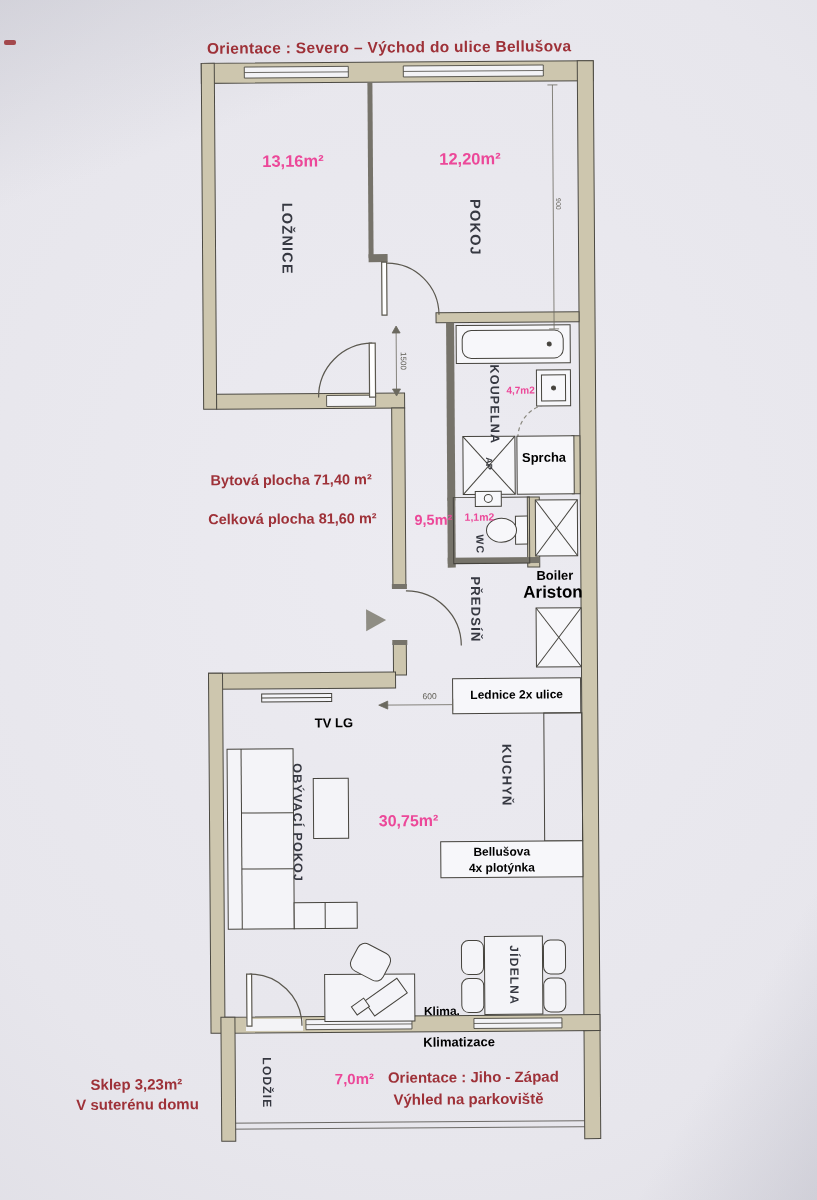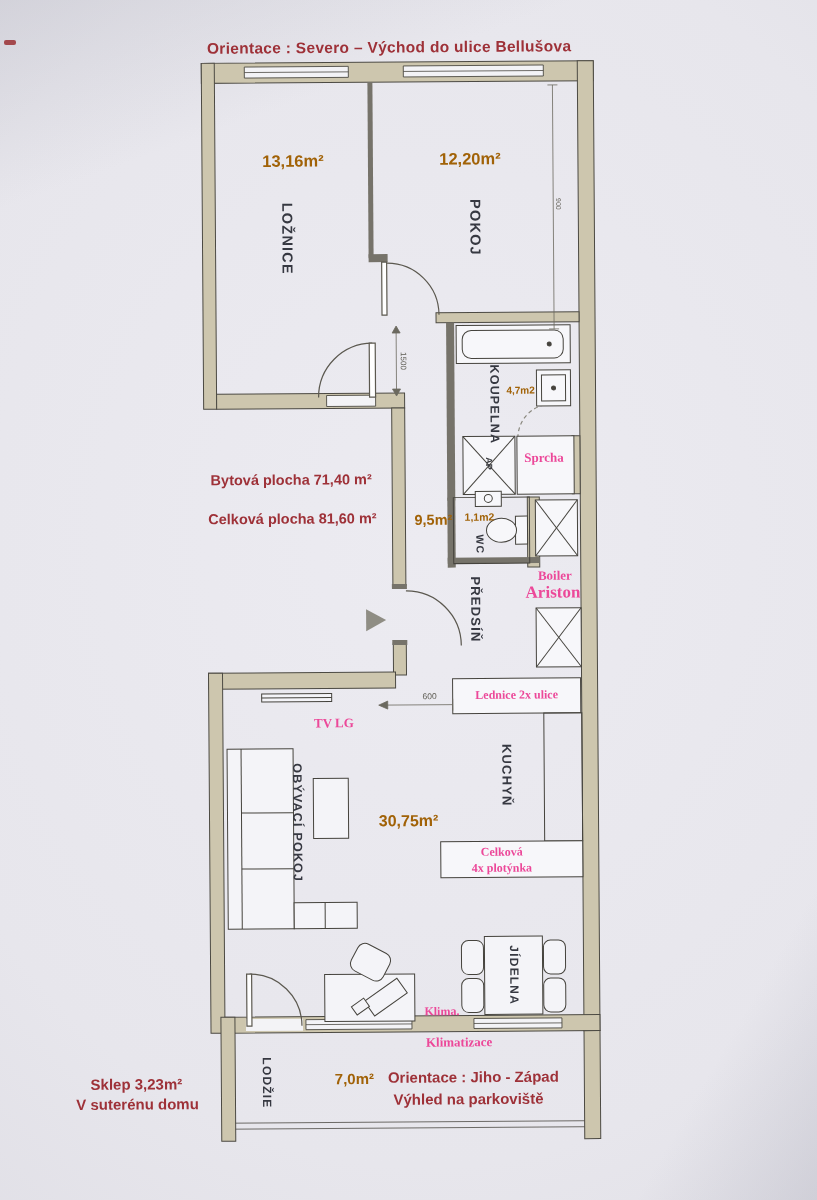--- a/index.html
+++ b/index.html
@@ -11,22 +11,22 @@
       linear-gradient(300deg, rgba(180,180,192,.40) 0%, rgba(180,180,192,0) 12%),
       radial-gradient(120% 95% at 52% 45%, #ecebf1 0%, #e7e6ec 55%, #dfdee5 82%, #d3d2da 100%);
   }
   .sheet{position:absolute;left:0;top:0;width:817px;height:1200px;
     transform:rotate(-0.4deg);transform-origin:400px 600px;}
   svg.plan{position:absolute;left:0;top:0;}
   .lbl{position:absolute;font-weight:bold;white-space:nowrap;
     transform:translate(-50%,-50%);line-height:1.1;}
   .vlbl{transform:translate(-50%,-50%) rotate(90deg);}
   .t-redd{color:#9e3138;}
-  .t-red{color:#a16207;}
-  .t-blue{color:#ec4899;font-family:Liberation Serif, serif;}
+  .t-red{color:#ec4899;}
+  .t-blue{color:#000000;}
   .t-room{color:#363841;letter-spacing:1.2px;font-weight:600;}
   .t-dim{color:#5d5b52;font-weight:normal;}
   .scan-mark{position:absolute;left:4px;top:40px;width:12px;height:5px;
     background:#9a2f33;border-radius:2px;opacity:.85;}
 </style>
 </head>
 <body>
 
 <div class="sheet">
 
@@ -206,21 +206,21 @@
 
   <div class="lbl t-dim" style="left:429px;top:697px;font-size:8.5px">600</div>
   <div class="lbl vlbl t-dim" style="left:561px;top:205px;font-size:7px">900</div>
   <div class="lbl vlbl t-dim" style="left:404px;top:361px;font-size:8px">1500</div>
 
   <div class="lbl t-blue" style="left:516px;top:696px;font-size:12px">Lednice 2x ulice</div>
   <div class="lbl t-blue" style="left:333px;top:723px;font-size:13px">TV LG</div>
   <div class="lbl vlbl t-room" style="left:505px;top:776px;font-size:13px">KUCHYŇ</div>
   <div class="lbl t-red" style="left:407px;top:821px;font-size:16px">30,75m²</div>
   <div class="lbl vlbl t-room" style="left:295px;top:822px;font-size:12.5px">OBÝVACÍ POKOJ</div>
-  <div class="lbl t-blue" style="left:500px;top:853px;font-size:12px">Celková</div>
+  <div class="lbl t-blue" style="left:500px;top:853px;font-size:12px">Bellušova</div>
   <div class="lbl t-blue" style="left:500px;top:869px;font-size:12px">4x plotýnka</div>
 
   <div class="lbl vlbl t-room" style="left:511px;top:976px;font-size:12px">JÍDELNA</div>
   <div class="lbl t-blue" style="left:439px;top:1012px;font-size:12px">Klima.</div>
   <div class="lbl t-blue" style="left:456px;top:1043px;font-size:13px">Klimatizace</div>
 
   <div class="lbl vlbl t-room" style="left:263px;top:1082px;font-size:12px">LODŽIE</div>
   <div class="lbl t-red" style="left:351px;top:1079px;font-size:15px">7,0m²</div>
   <div class="lbl t-redd" style="left:470px;top:1078px;font-size:15px">Orientace : Jiho - Západ</div>
   <div class="lbl t-redd" style="left:465px;top:1100px;font-size:15px">Výhled na parkoviště</div>

